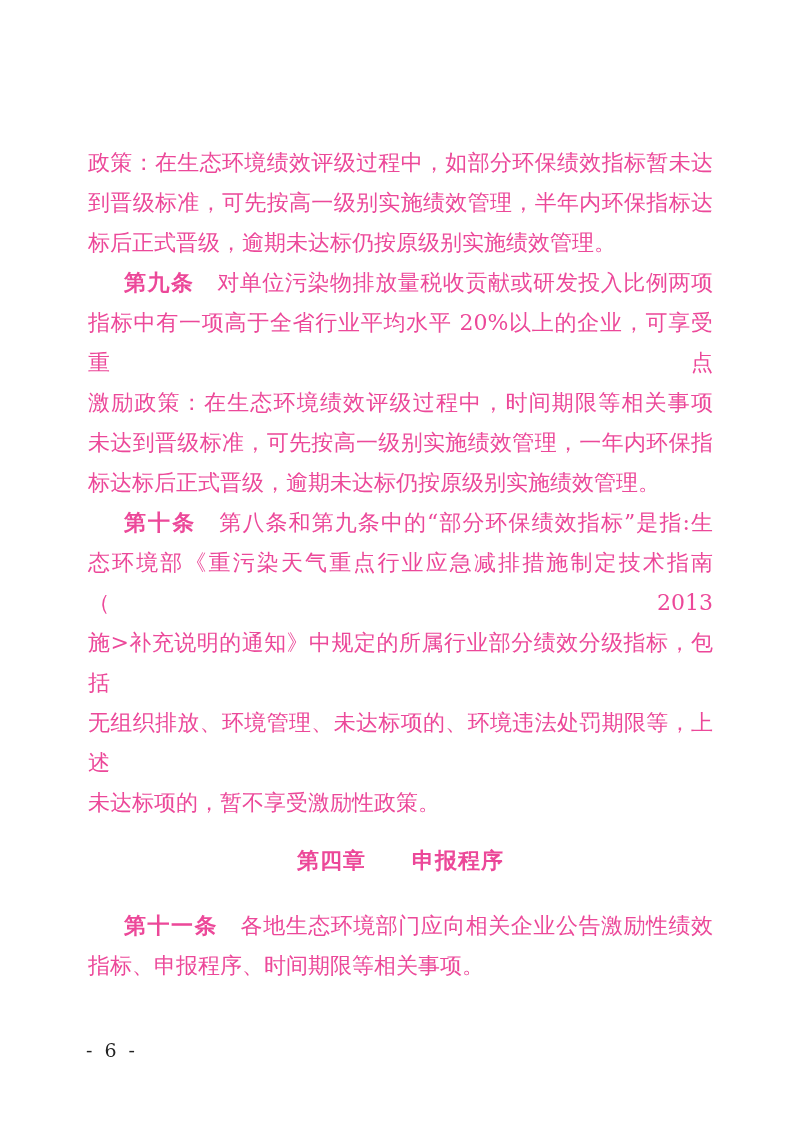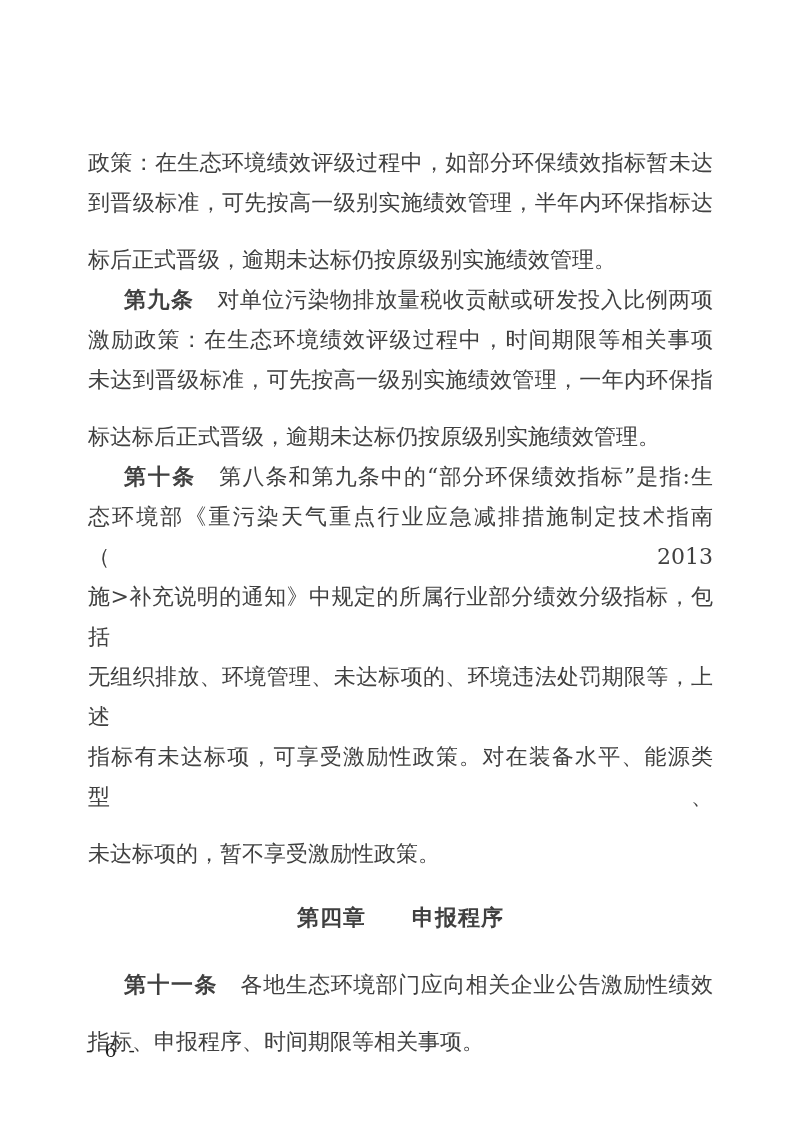--- a/index.html
+++ b/index.html
@@ -17,40 +17,39 @@
     position: absolute;
     left: 88px;
     top: 143px;
     width: 625px;
   }
   .line {
     font-size: 22px;
     line-height: 40px;
     text-align: justify;
     text-align-last: justify;
-    color: #404040;
+    color: #ec4899;
   }
   .line.end {
     text-align-last: left;
-    margin-top: 17px;
   }
   .line.indent {
     text-indent: 36px;
   }
   .line .lead {
     font-weight: bold;
     font-family: Liberation Serif, serif;
     letter-spacing: 1px;
   }
   .line.heading {
     text-align: center;
     text-align-last: center;
     font-weight: bold;
-    font-family: Liberation Mono, monospace;
-    margin-top: 26px;
+    font-family: Liberation Sans, sans-serif;
+    margin-top: 18px;
     margin-bottom: 25px;
     text-indent: 0;
     letter-spacing: 1px;
   }
   .footer {
     position: absolute;
     left: 86px;
     top: 1038px;
     font-size: 19px;
     line-height: 24px;
@@ -60,27 +59,27 @@
 </style>
 </head>
 <body>
 
 <div class="page">
   <div class="content" id="content">
       <div class="line">政策：在生态环境绩效评级过程中，如部分环保绩效指标暂未达</div>
       <div class="line">到晋级标准，可先按高一级别实施绩效管理，半年内环保指标达</div>
       <div class="line end">标后正式晋级，逾期未达标仍按原级别实施绩效管理。</div>
       <div class="line indent"><span class="lead">第九条</span>　对单位污染物排放量税收贡献或研发投入比例两项</div>
+      <div class="line">指标中有一项高于全省行业平均水平 20%以上的企业，可享受重点</div>
       <div class="line">激励政策：在生态环境绩效评级过程中，时间期限等相关事项</div>
       <div class="line">未达到晋级标准，可先按高一级别实施绩效管理，一年内环保指</div>
       <div class="line end">标达标后正式晋级，逾期未达标仍按原级别实施绩效管理。</div>
       <div class="line indent"><span class="lead">第十条</span>　第八条和第九条中的“部分环保绩效指标”是指:生</div>
       <div class="line">态环境部《重污染天气重点行业应急减排措施制定技术指南（2013</div>
       <div class="line">施&gt;补充说明的通知》中规定的所属行业部分绩效分级指标，包括</div>
       <div class="line">无组织排放、环境管理、未达标项的、环境违法处罚期限等，上述</div>
-      <div class="line">指标有未达标项，可享受激励性政策。对在装备水平、能源类型、</div>
       <div class="line end">未达标项的，暂不享受激励性政策。</div>
       <div class="line heading">第四章　　申报程序</div>
       <div class="line indent"><span class="lead">第十一条</span>　各地生态环境部门应向相关企业公告激励性绩效</div>
       <div class="line end">指标、申报程序、时间期限等相关事项。</div>
     </div>
   <div class="footer">- 6 -</div>
 </div>
 
 </body></html>

